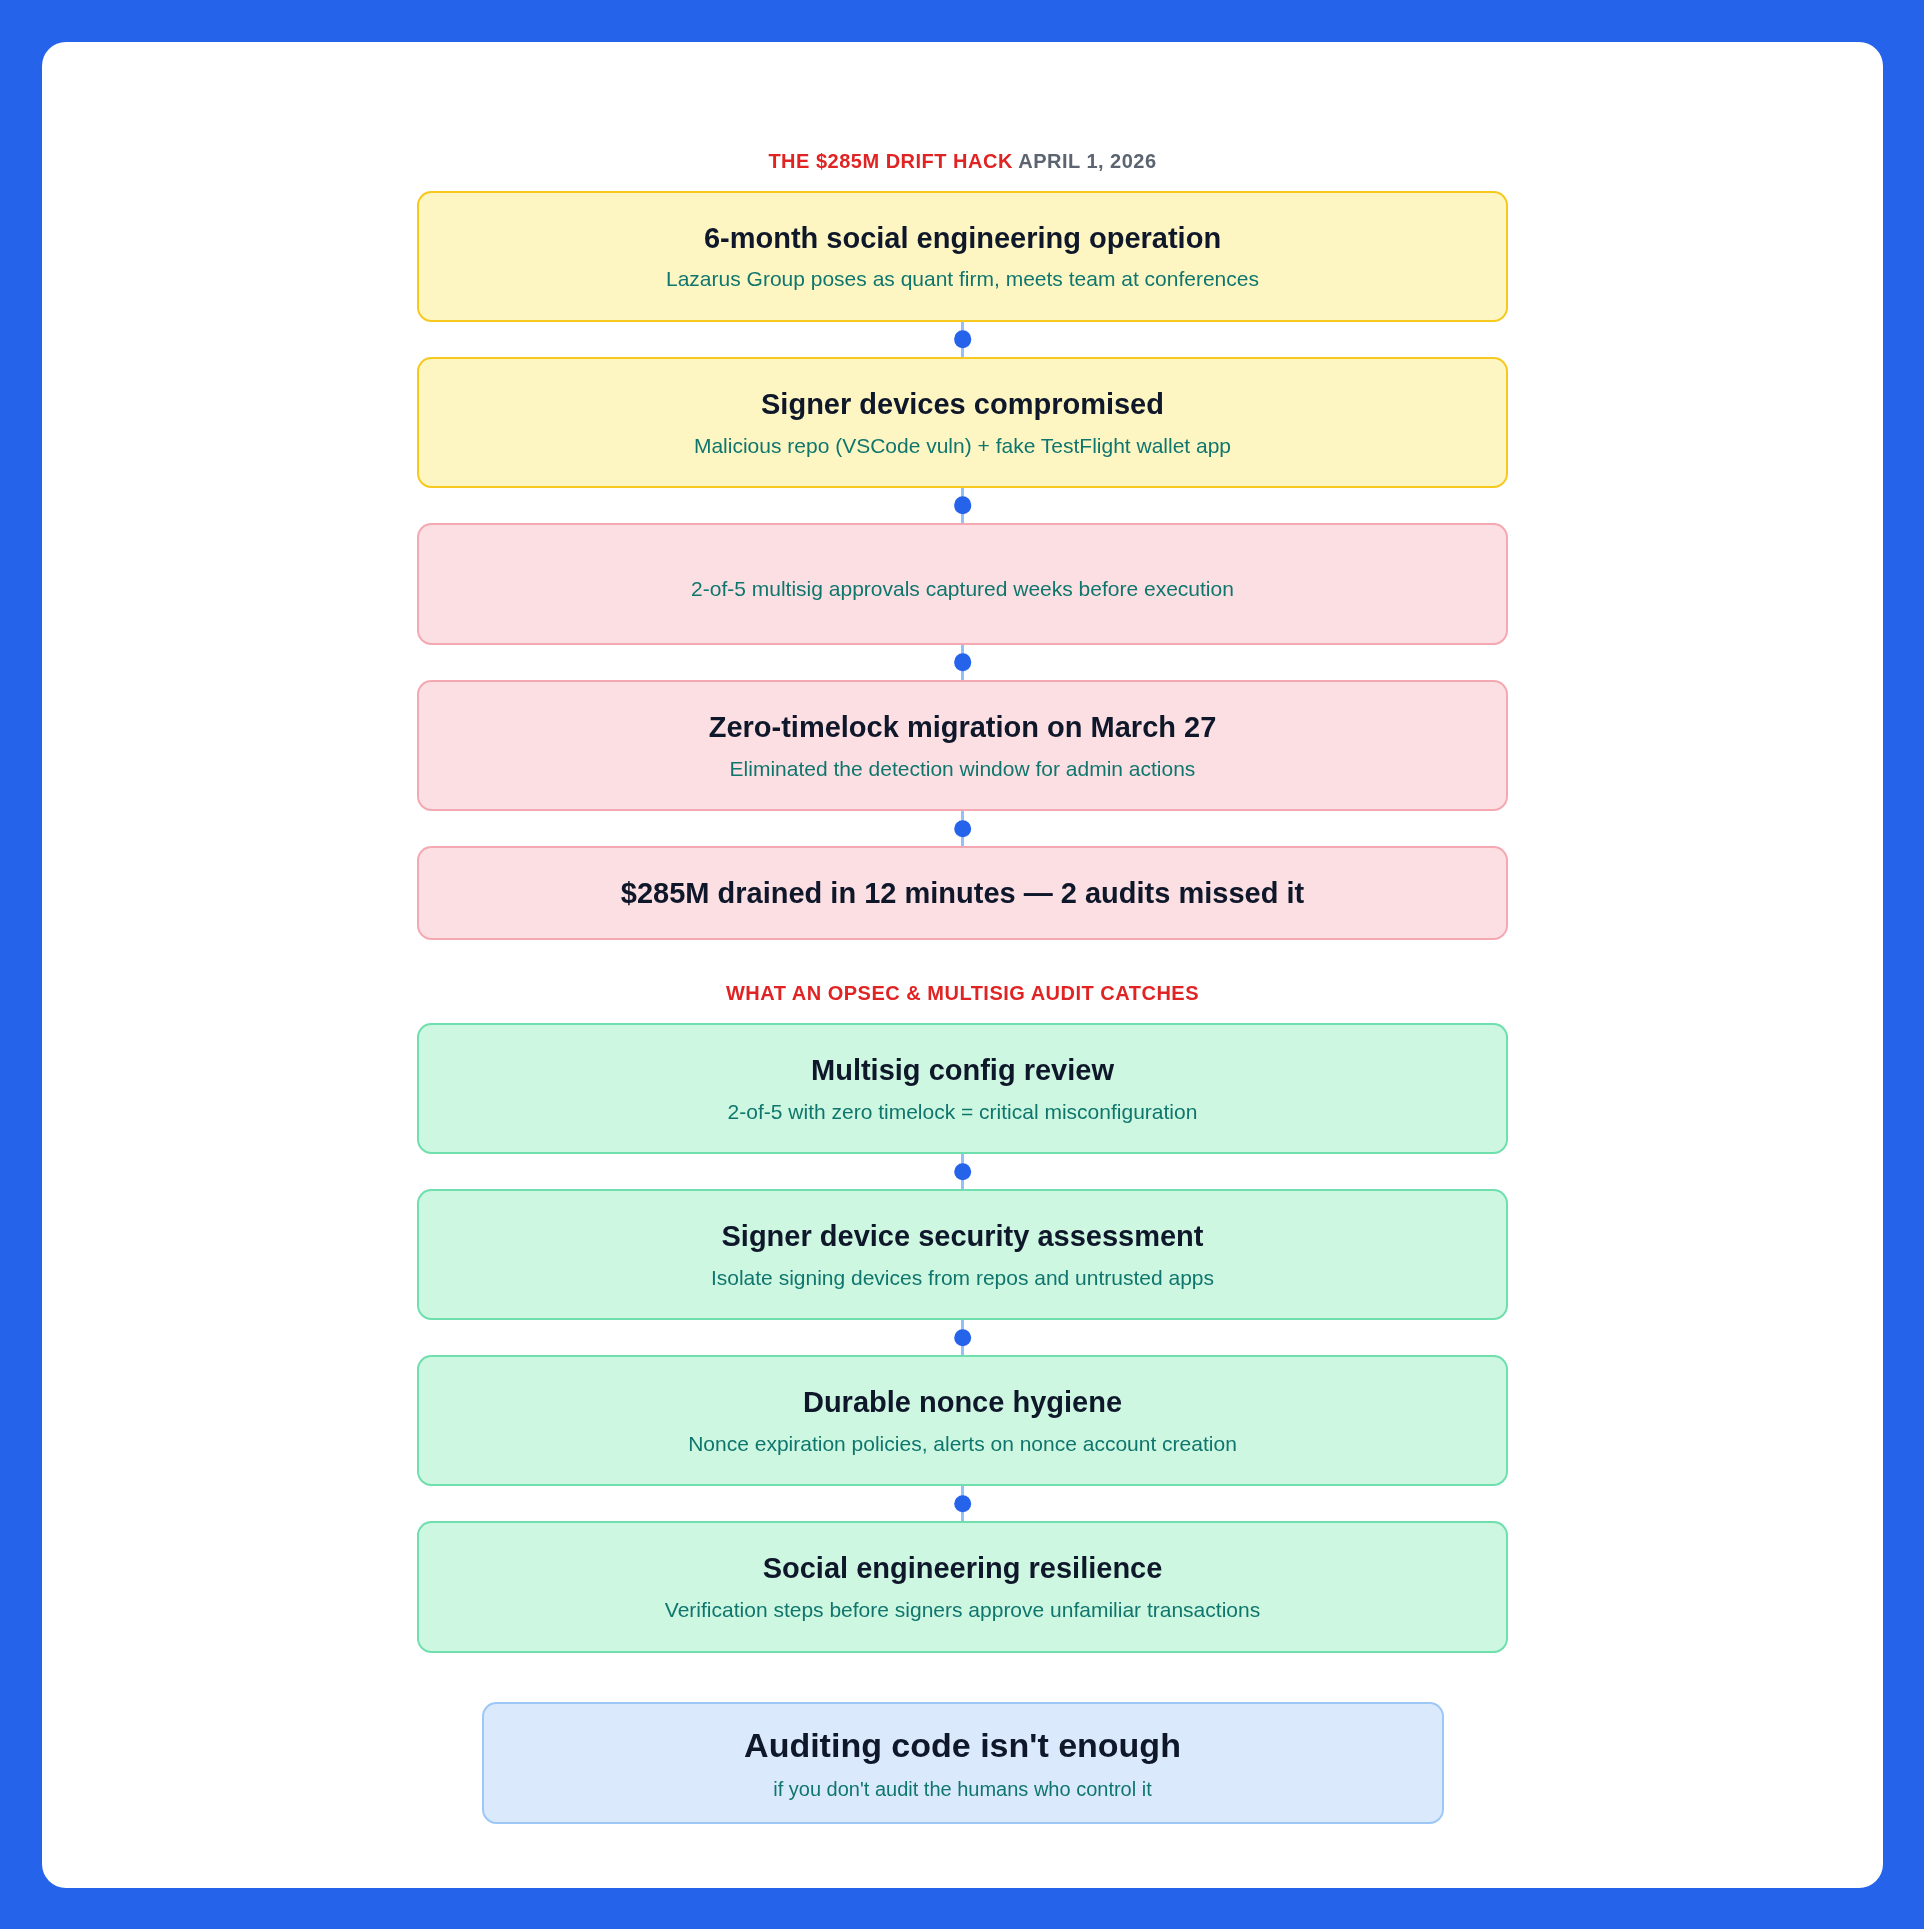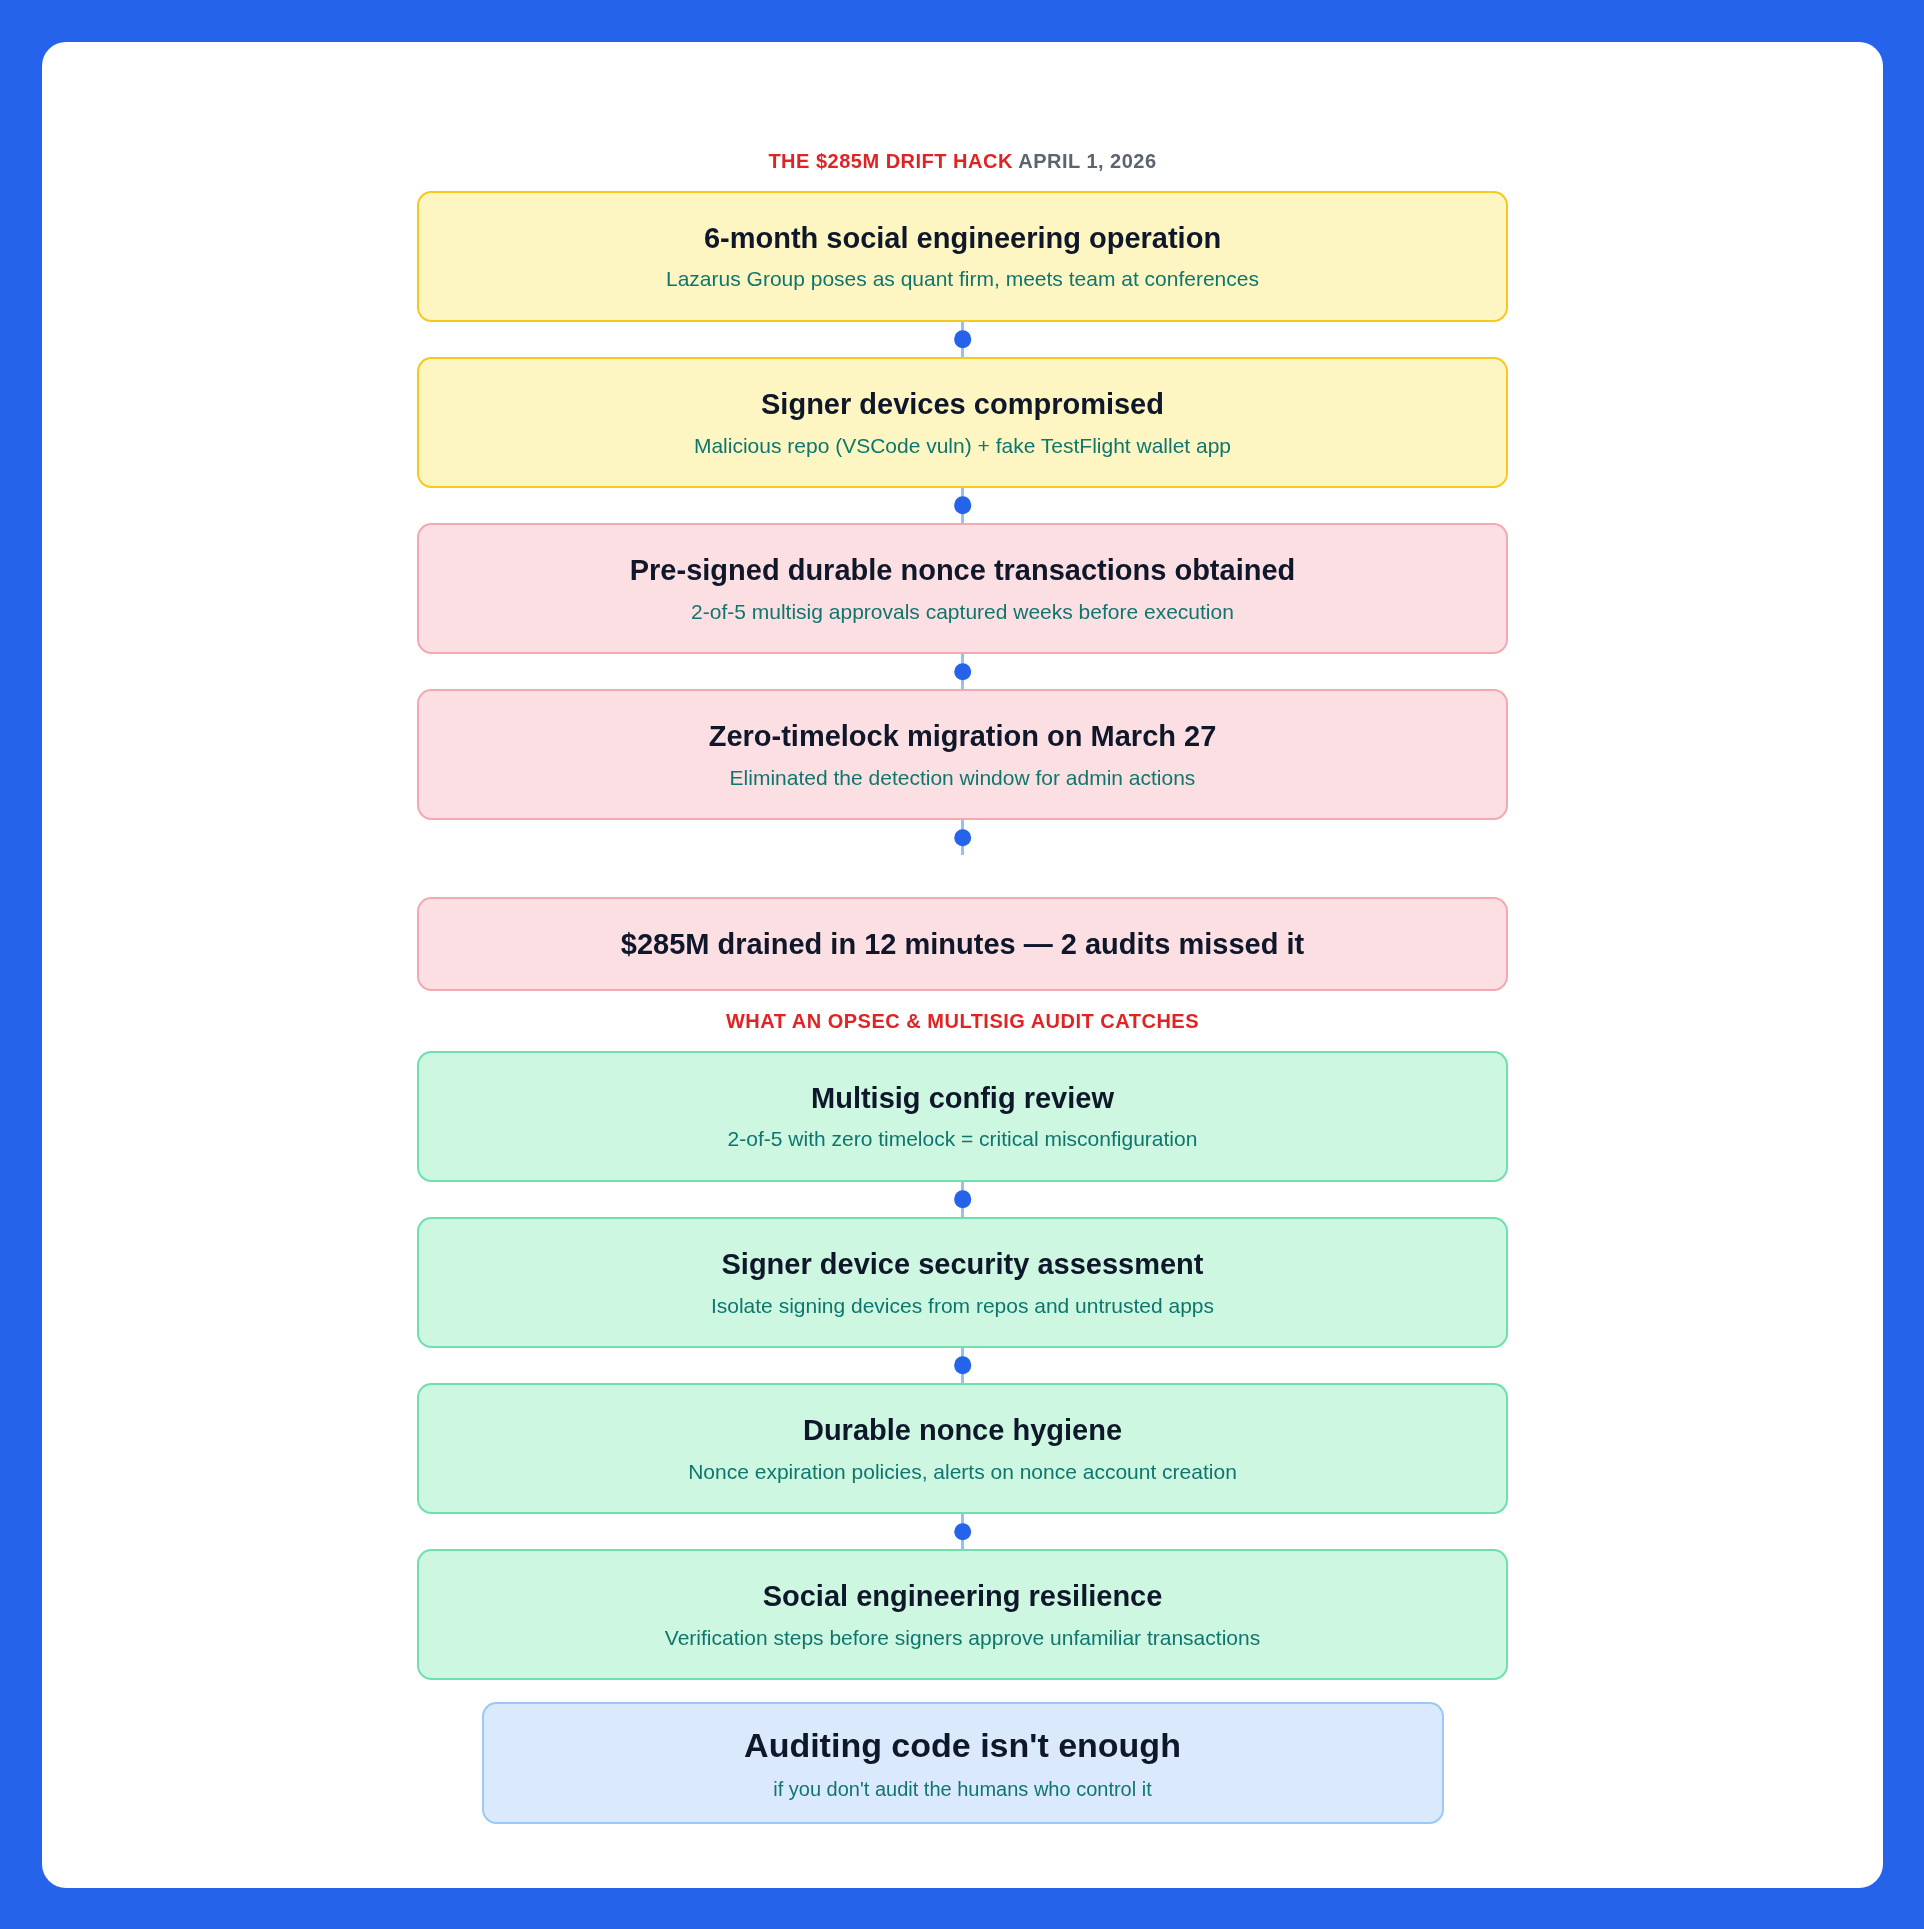--- a/index.html
+++ b/index.html
@@ -53,21 +53,21 @@
     border: 2.4px solid transparent;
     display: flex;
     flex-direction: column;
     align-items: center;
     justify-content: center;
     text-align: center;
     padding: 27px 32px;
   }
 
   .card.has-sub { min-height: 122px; }
-  .card.title-only { min-height: 90px; margin-top: 42px; }
+  .card.title-only { min-height: 90px; }
 
   .card .title {
     font-size: 29px;
     font-weight: bold;
     color: #0f172a;
     line-height: 1.25;
   }
 
   .card .sub {
     font-size: 21px;
@@ -130,21 +130,20 @@
         <div class="dot"></div>
       </div>
       <div class="card yellow has-sub">
         <div class="title">Signer devices compromised</div>
         <div class="sub">Malicious repo (VSCode vuln) + fake TestFlight wallet app</div>
       </div>
       <div class="connector">
         <div class="dot"></div>
       </div>
       <div class="card pink has-sub">
-        <div class="title">Pre-signed durable nonce transactions obtained</div>
         <div class="sub">2-of-5 multisig approvals captured weeks before execution</div>
       </div>
       <div class="connector">
         <div class="dot"></div>
       </div>
       <div class="card pink has-sub">
         <div class="title">Zero-timelock migration on March 27</div>
         <div class="sub">Eliminated the detection window for admin actions</div>
       </div>
       <div class="connector">

